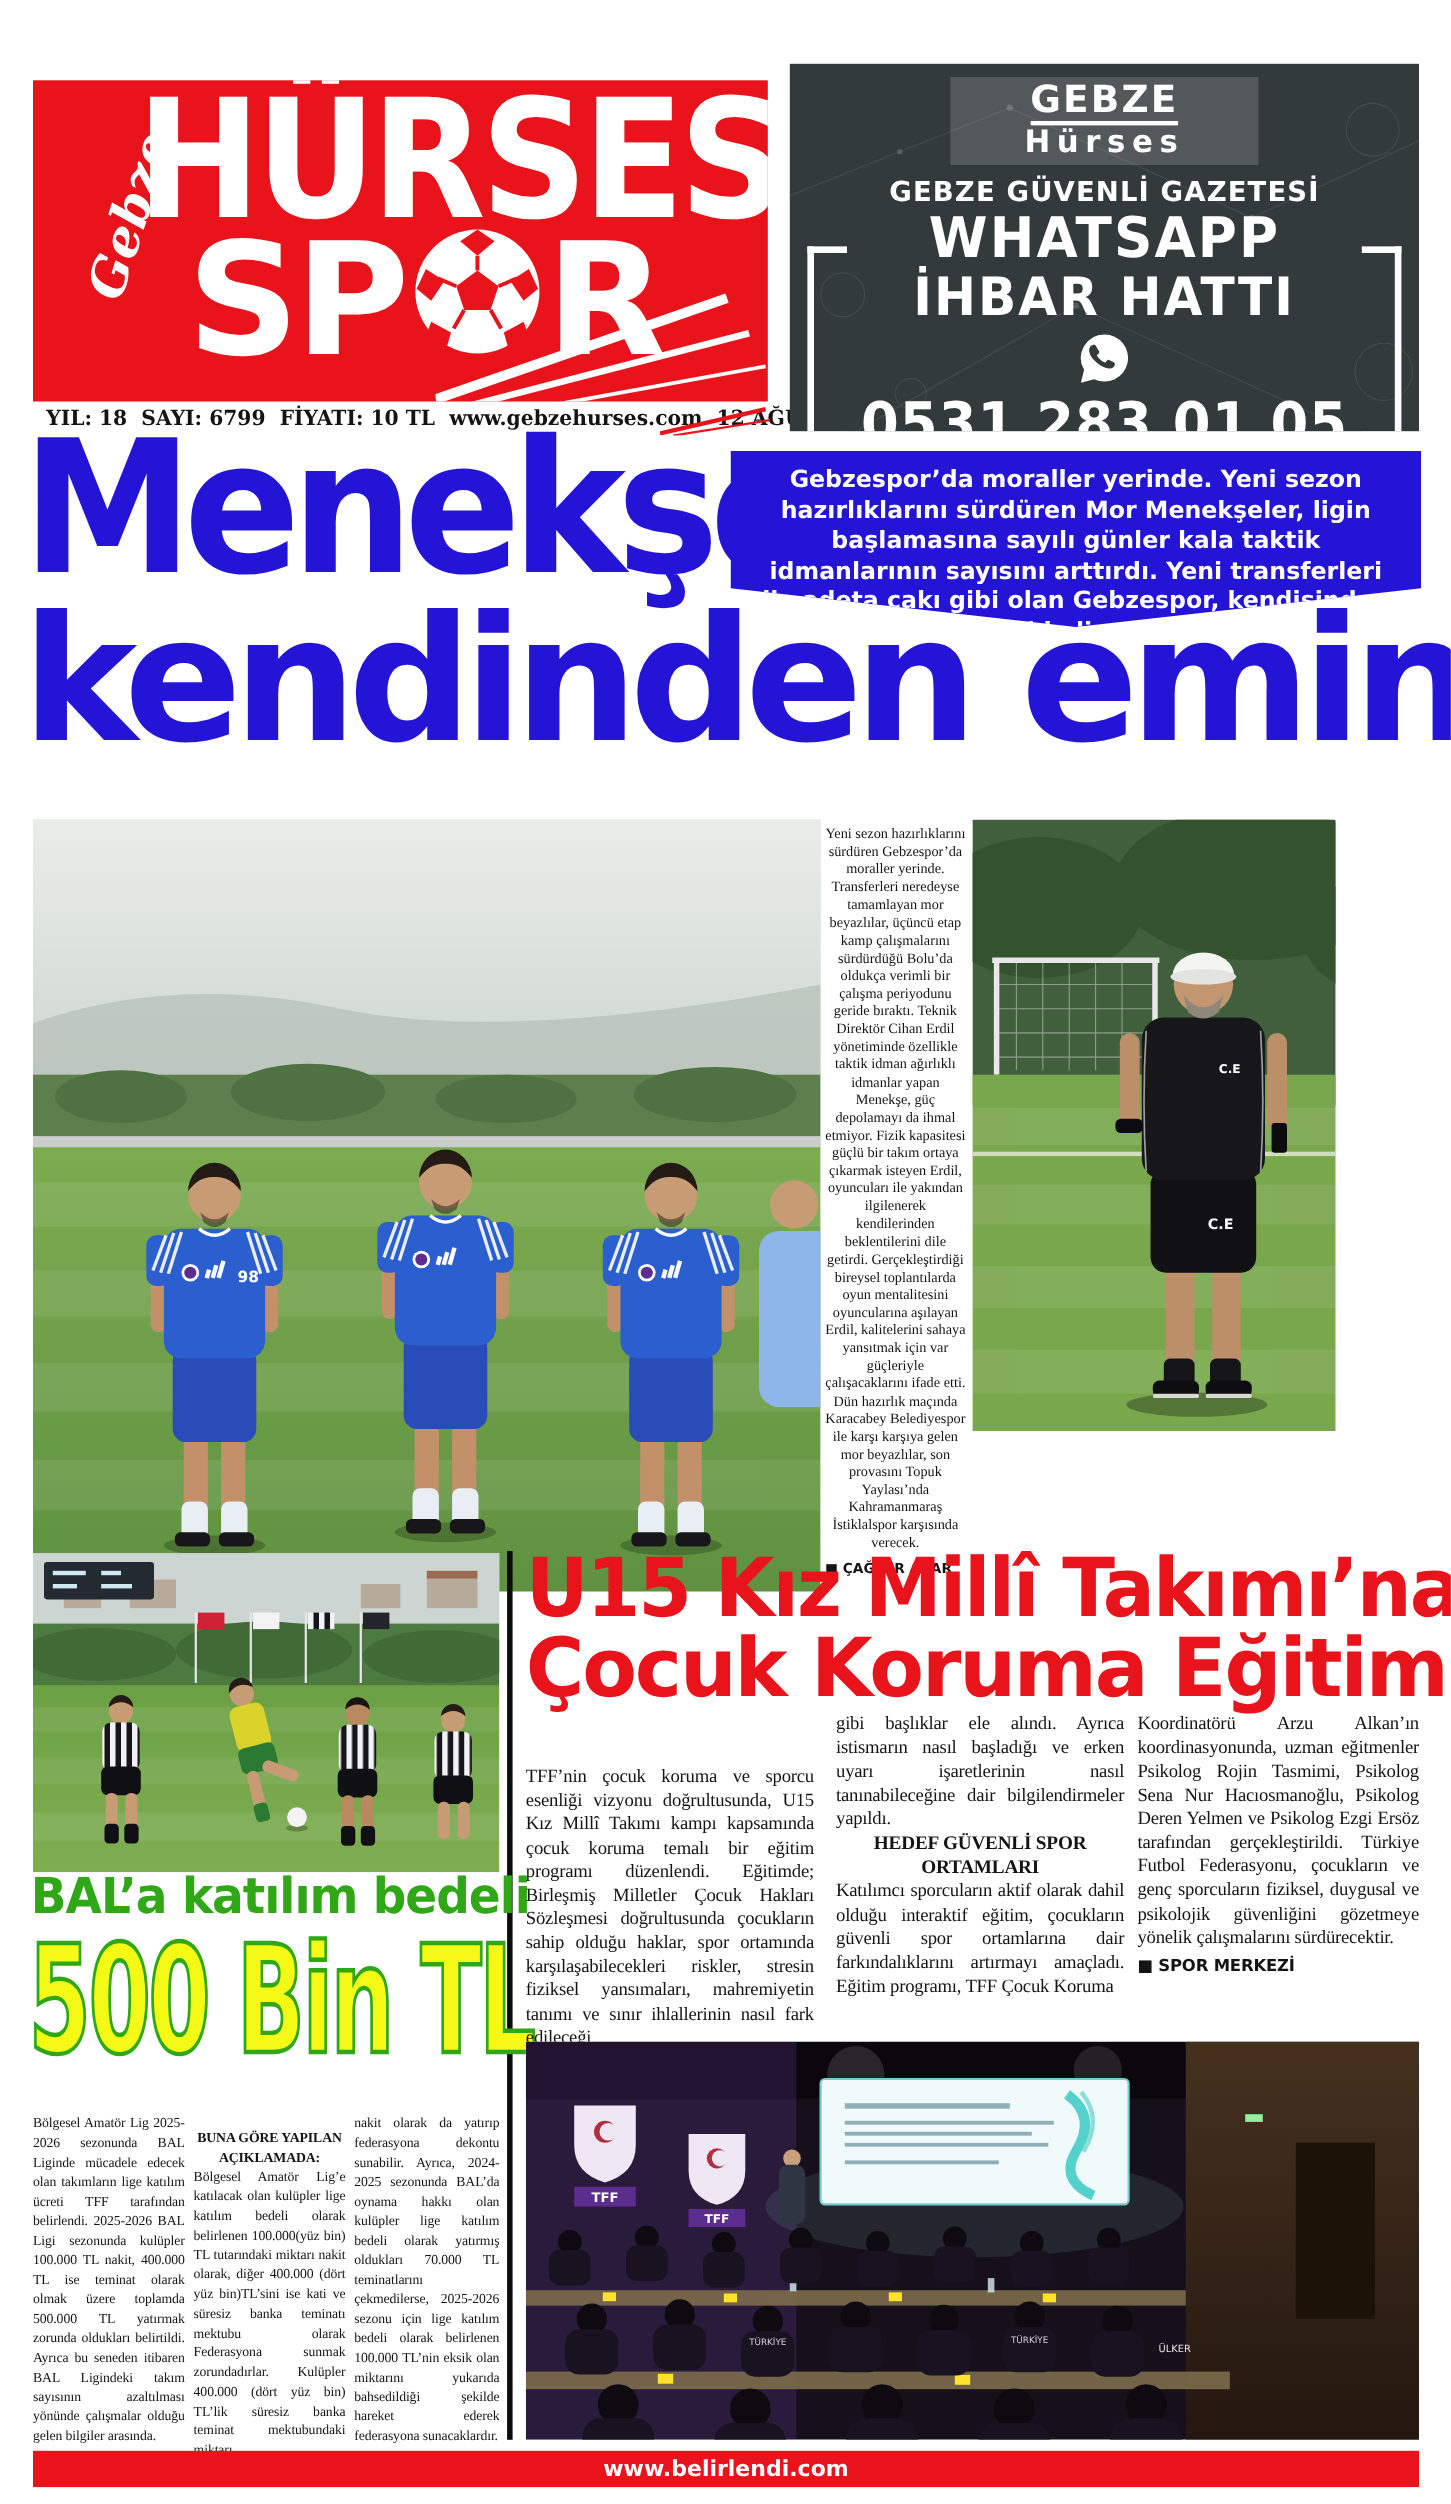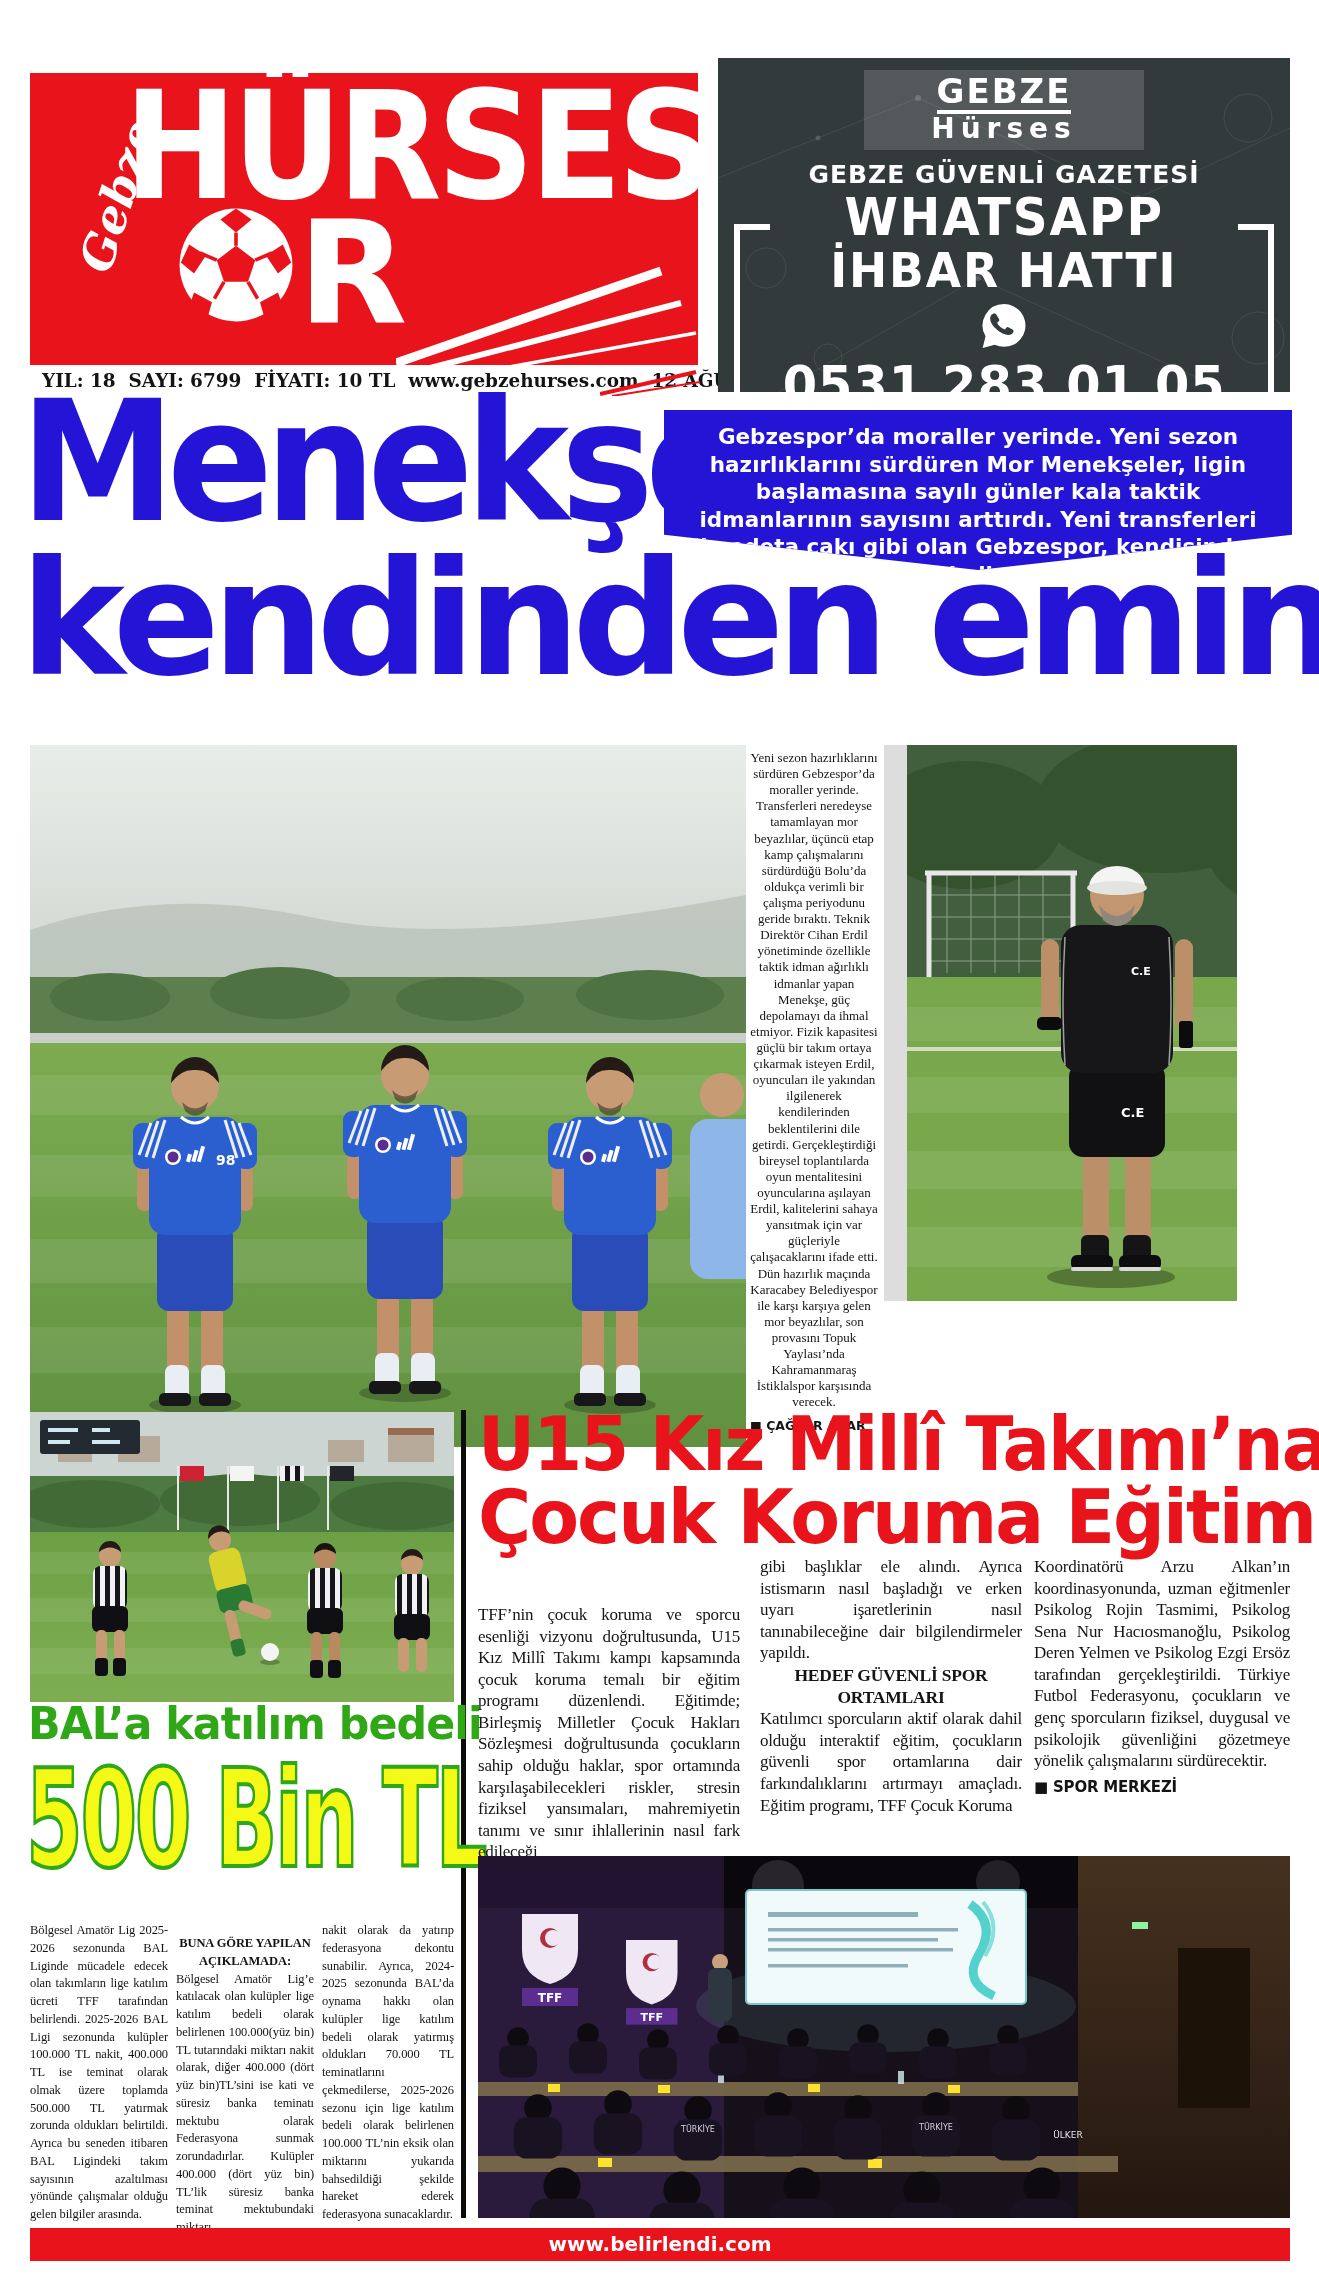--- a/index.html
+++ b/index.html
@@ -52,21 +52,21 @@
      font-size:158px;letter-spacing:-8px;line-height:1;transform:scaleX(1.0);transform-origin:left top;white-space:nowrap;}
   .standfirst{left:664px;top:410px;width:628px;height:160px;background:var(--blue);color:#fff;
      box-sizing:border-box;padding:13px 24px 34px;text-align:center;font-family:"DejaVu Sans", sans-serif;
      font-weight:bold;font-size:21.5px;line-height:1.28;
      clip-path:polygon(0 0,100% 0,100% 78%,50% 100%,0 78%);}
 
   
   .photo{overflow:hidden;background:#ddd;}
   .photo svg{display:block;}
   .lead-photo{left:30px;top:745px;width:716px;height:702px;}
-  .coach-photo{left:884px;top:745px;width:330px;height:556px;padding-left:23px;}
+  .coach-photo{left:884px;top:745px;width:330px;height:556px;}
   .lead-col{left:750px;top:750px;width:128px;text-align:center;font-size:13px;line-height:1.24;}
   .byline{font-family:"DejaVu Sans", sans-serif;font-weight:bold;font-size:12.5px;text-align:left;margin-top:8px;}
 
   
   .vdiv{left:461px;top:1410px;width:5px;height:808px;background:#0c0c0c;}
   .match-photo{left:30px;top:1412px;width:424px;height:290px;}
   .bal-h1{left:28px;top:1701px;color:var(--green);font-family:"DejaVu Sans", sans-serif;font-weight:bold;
      font-size:45px;letter-spacing:-1px;line-height:1;transform:scaleX(.95);transform-origin:left top;white-space:nowrap;}
   .bal-h2{left:26px;top:1748px;color:var(--yellow);font-family:"DejaVu Sans", sans-serif;font-weight:bold;
      font-size:136px;line-height:1.05;letter-spacing:-4px;-webkit-text-stroke:4px var(--green);
@@ -92,20 +92,21 @@
 </style>
 </head>
 <body>
 
 <div class="page">
 
   <div class="abs logo-box">
     <div class="abs gebze-script">Gebze</div>
     <div class="abs hurses">HÜRSES</div>
     <div class="abs spor">
+      <span>SP</span>
       <span class="ball">
         <svg width="120" height="120" viewBox="0 0 100 100">
           <circle cx="50" cy="50" r="47" fill="#fff"></circle>
           <polygon points="50,34 66,46 60,64 40,64 34,46" fill="#e8131b"></polygon>
           <polygon points="50,3 63,12 50,23 37,12" fill="#e8131b"></polygon>
           <polygon points="89,33 96,48 85,57 75,42" fill="#e8131b"></polygon>
           <polygon points="11,33 25,42 15,57 4,48" fill="#e8131b"></polygon>
           <polygon points="70,81 85,73 90,87 74,95" fill="#e8131b"></polygon>
           <polygon points="30,81 15,73 10,87 26,95" fill="#e8131b"></polygon>
           <g stroke="#e8131b" stroke-width="3">

